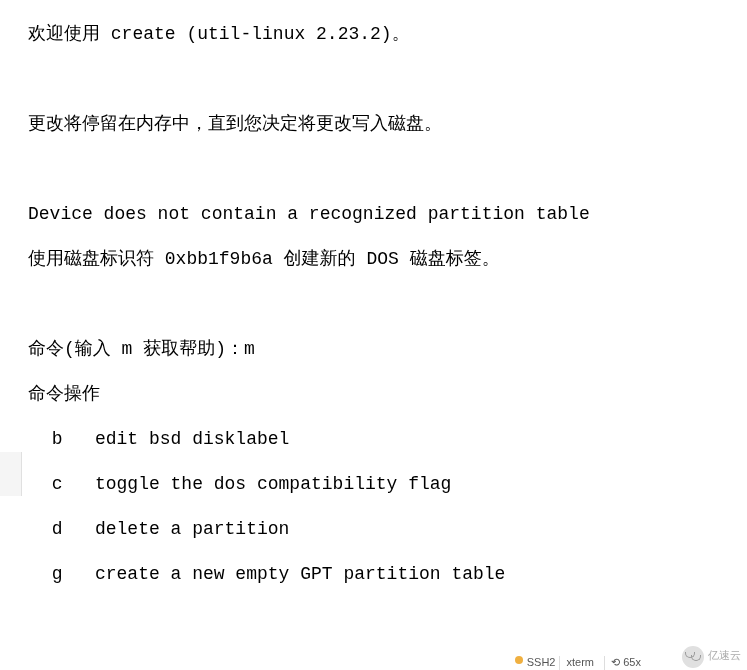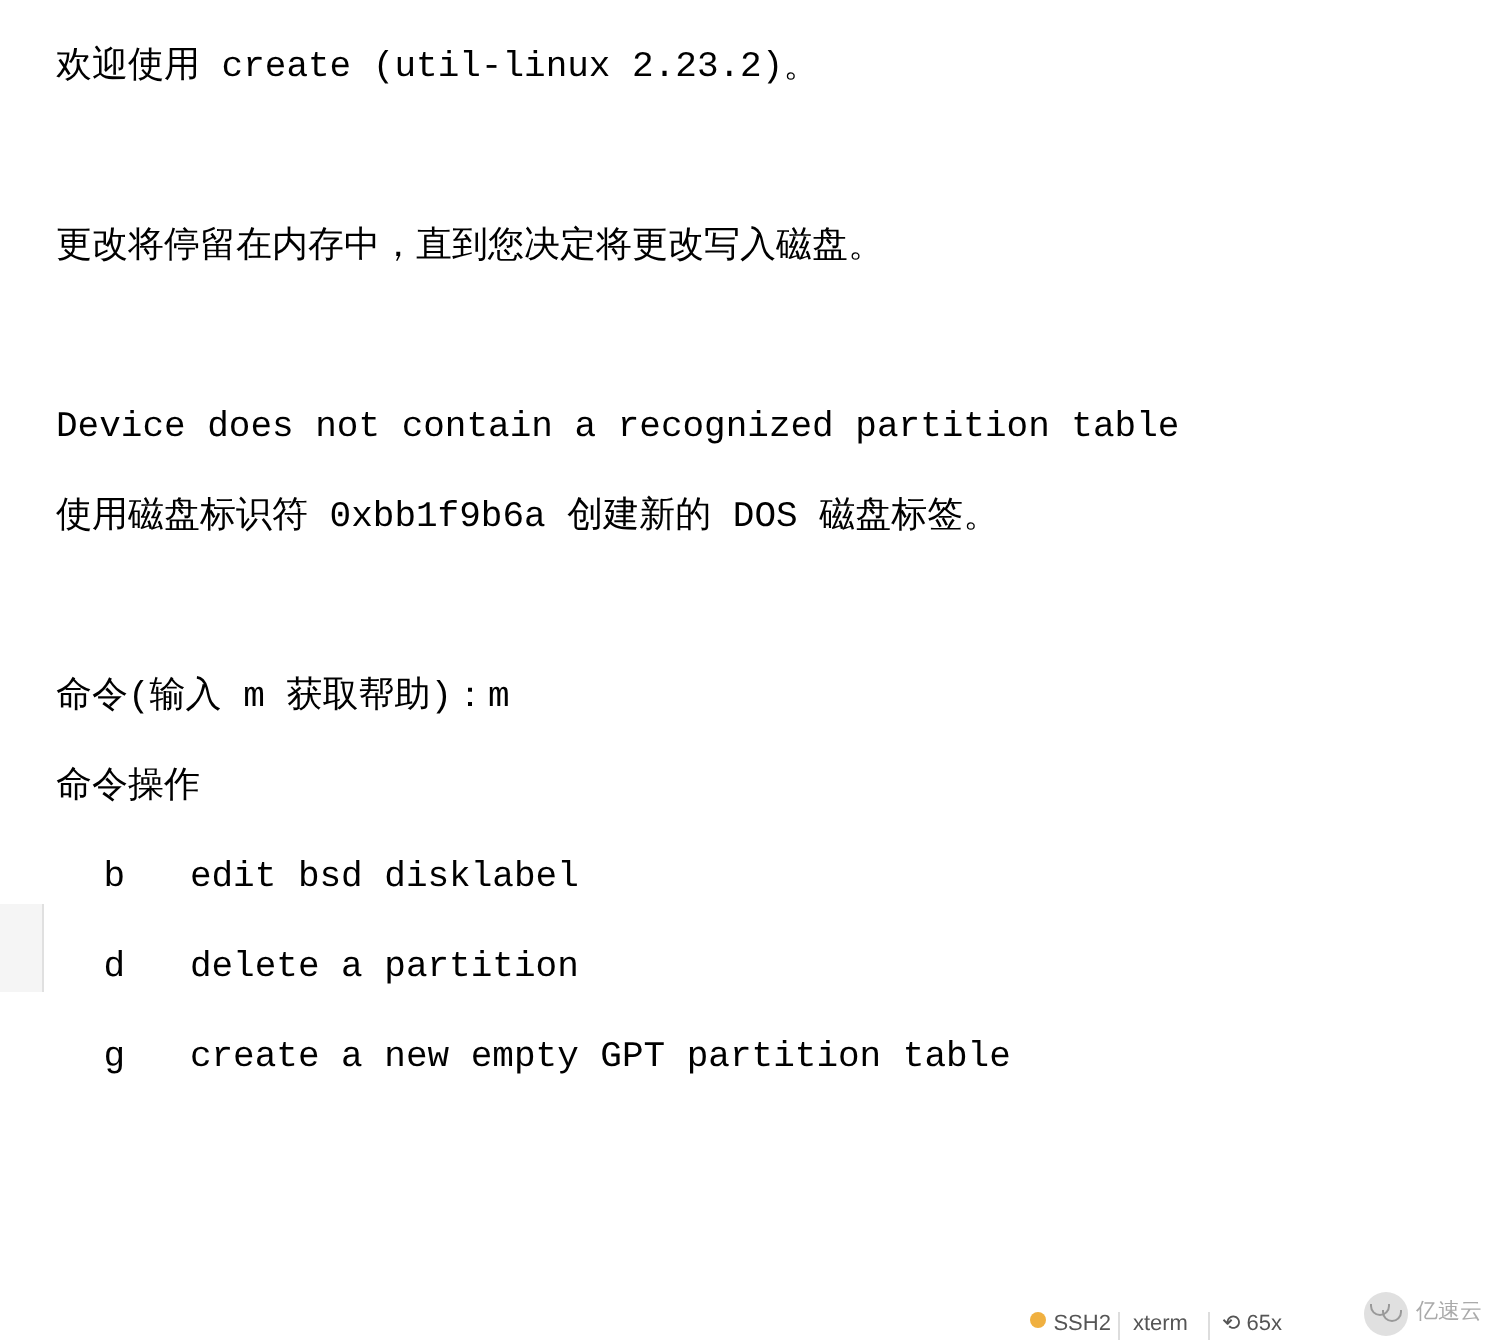--- a/index.html
+++ b/index.html
@@ -66,21 +66,21 @@
       display: inline-block;
     }
     .status-seg {
       padding: 0 6px;
       border-left: 1px solid #ddd;
     }
     .watermark {
       position: absolute;
       right: 6px;
       bottom: 2px;
-      font-family: Liberation Sans, sans-serif;
+      font-family: Liberation Mono, monospace;
       font-size: 11px;
       color: #aaa;
       display: flex;
       align-items: center;
       gap: 4px;
     }
     .wm-circle {
       width: 22px;
       height: 22px;
       border-radius: 50%;
@@ -118,20 +118,21 @@
 <span class="line">欢迎使用 create (util-linux 2.23.2)。</span>
 <span class="line"> </span>
 <span class="line">更改将停留在内存中，直到您决定将更改写入磁盘。</span>
 <span class="line"> </span>
 <span class="line">Device does not contain a recognized partition table</span>
 <span class="line">使用磁盘标识符 0xbb1f9b6a 创建新的 DOS 磁盘标签。</span>
 <span class="line"> </span>
 <span class="line">命令(输入 m 获取帮助)：m</span>
 <span class="line">命令操作</span>
 <span class="line cmd-row"><span class="letter">b</span><span class="gap"></span><span>edit bsd disklabel</span></span>
+<span class="line cmd-row"><span class="letter">c</span><span class="gap"></span><span>toggle the dos compatibility flag</span></span>
 <span class="line cmd-row"><span class="letter">d</span><span class="gap"></span><span>delete a partition</span></span>
 <span class="line cmd-row"><span class="letter">g</span><span class="gap"></span><span>create a new empty GPT partition table</span></span>
 
 
 
 
 
 
 
 

